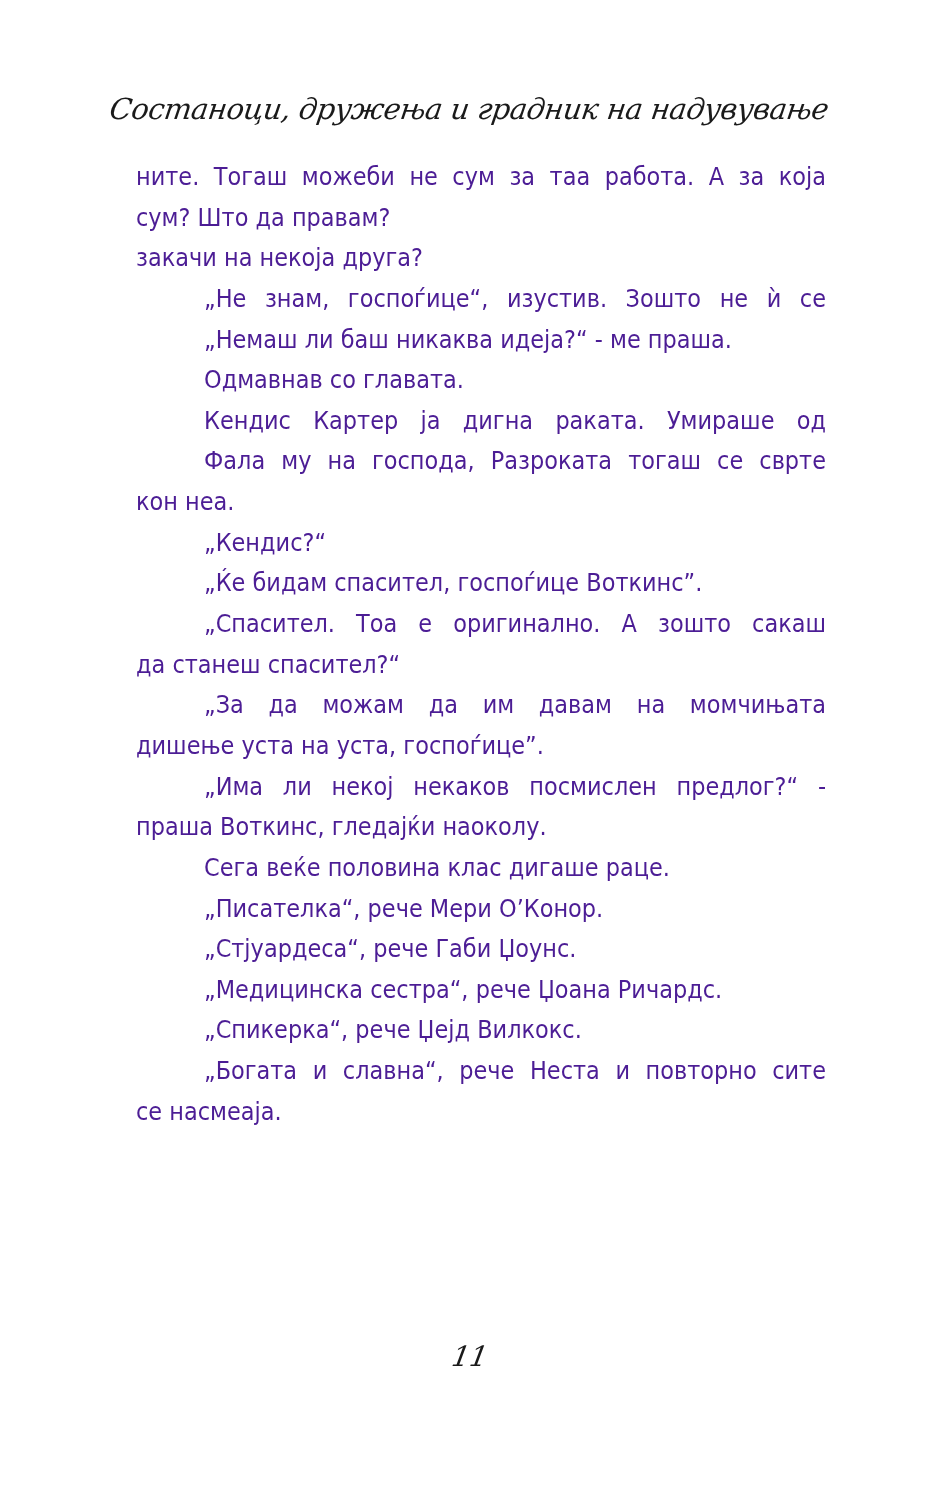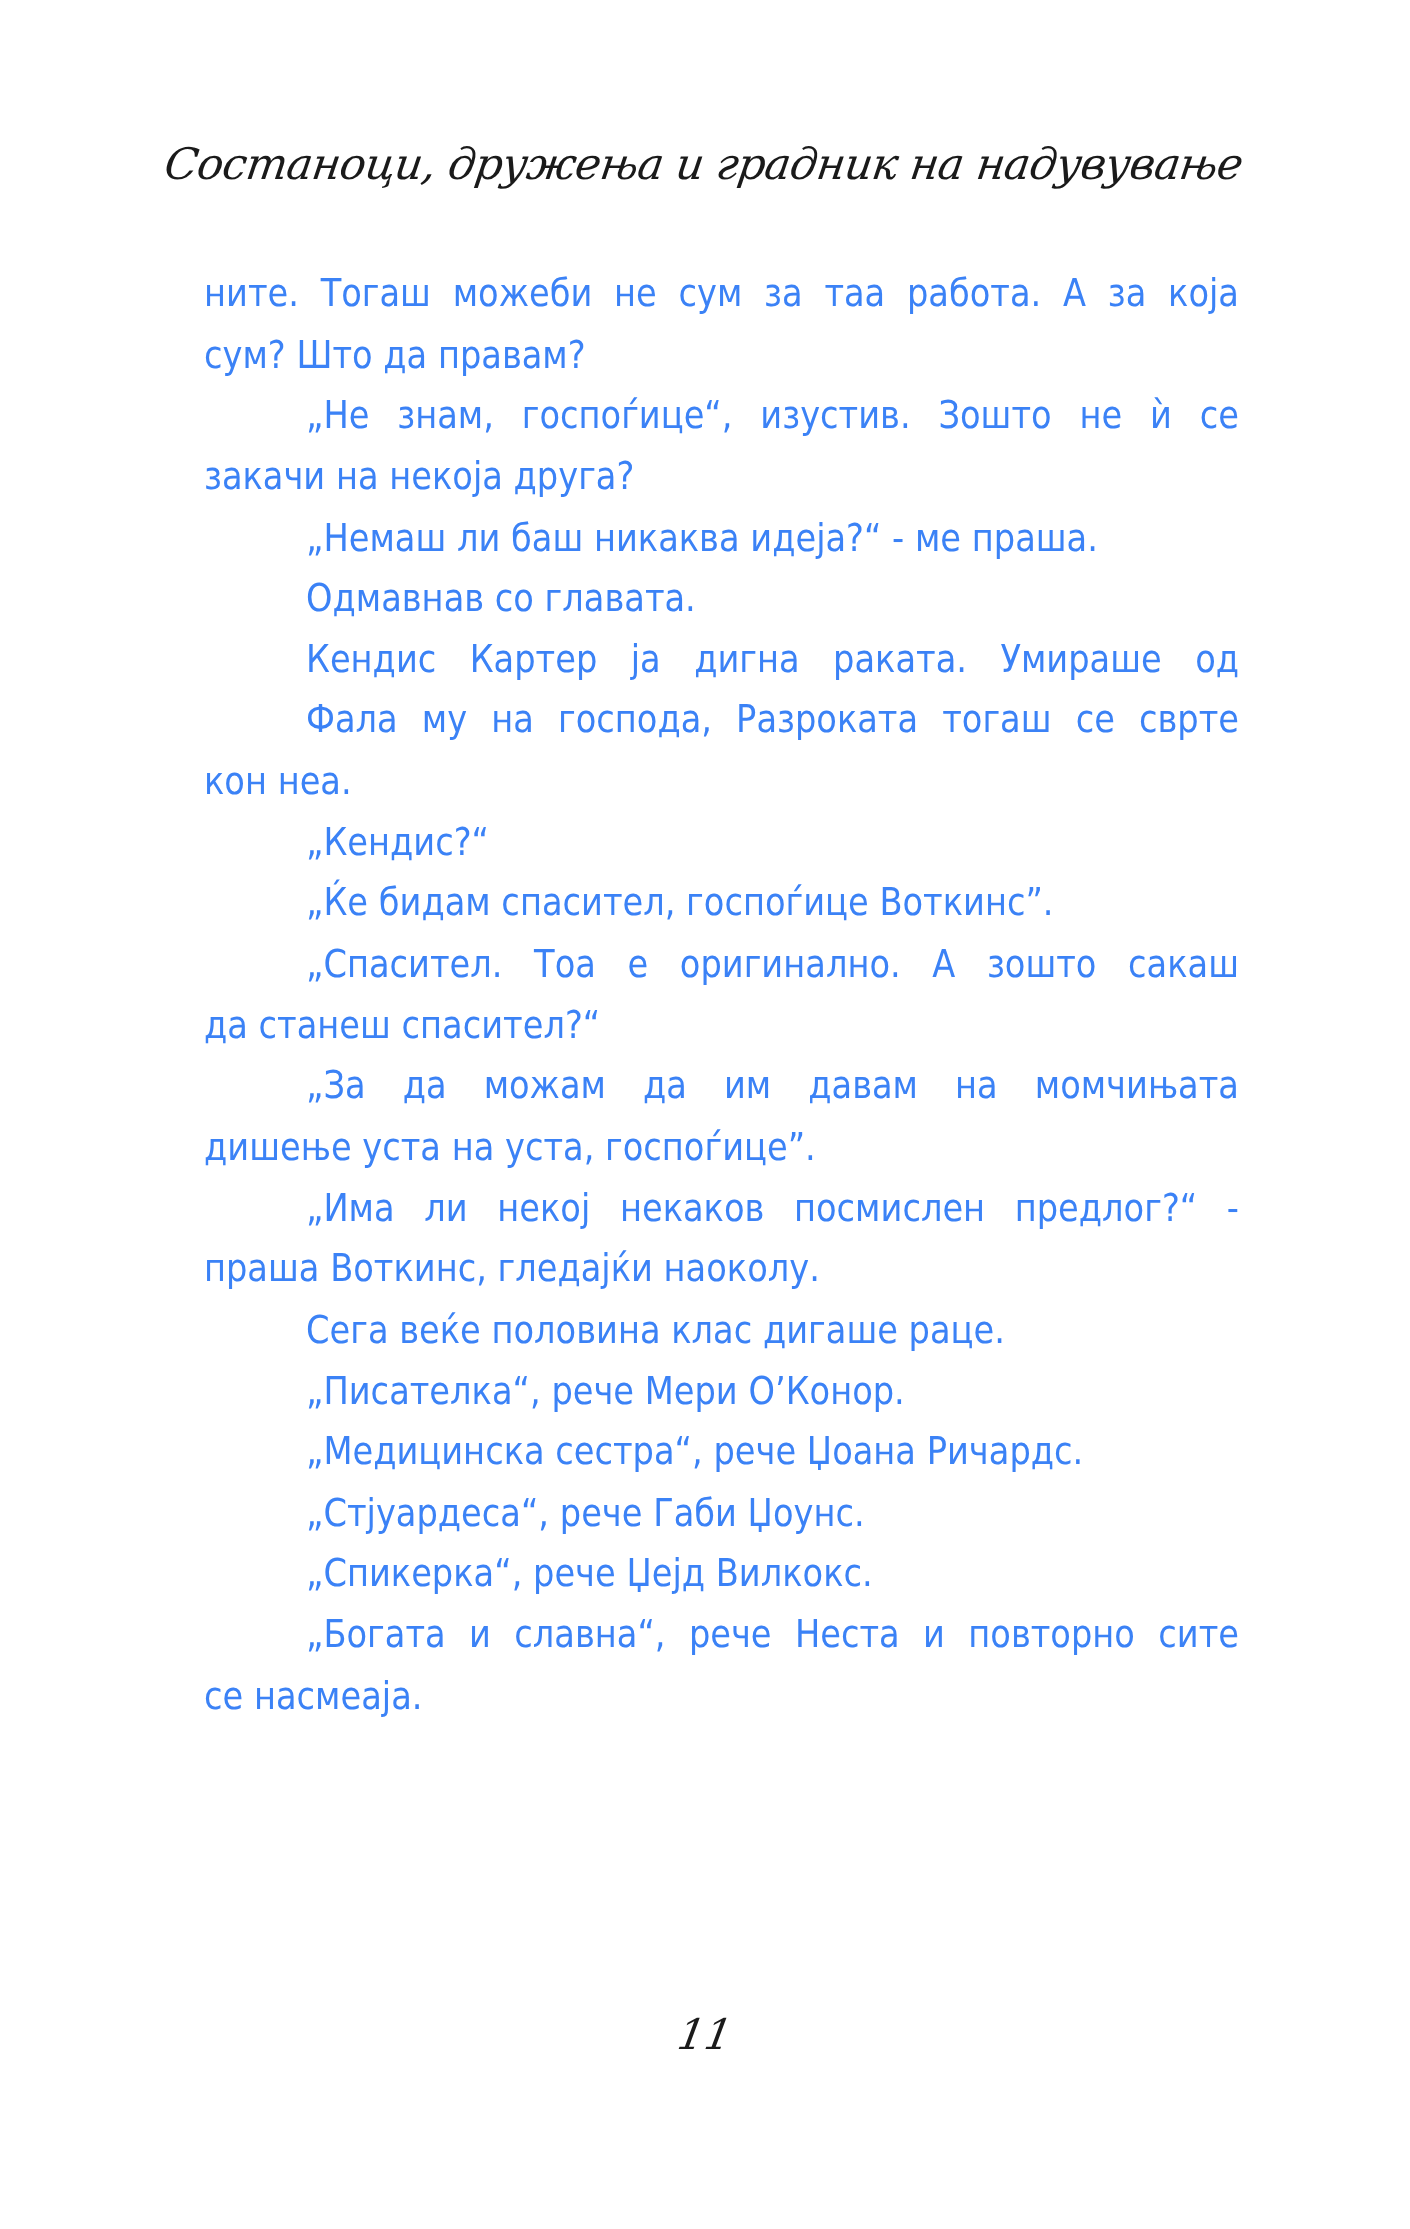--- a/index.html
+++ b/index.html
@@ -29,26 +29,26 @@
       font-style: italic;
       font-size: 29px;
       letter-spacing: -0.5px;
       color: #1a1a1a;
       white-space: nowrap;
       transform: skewX(-8deg);
     }
     .body-text {
       position: absolute;
       left: 136px;
-      top: 176px;
+      top: 156px;
       width: 690px;
       font-family: "DejaVu Sans", sans-serif;
       font-size: 25.5px;
       line-height: 40.65px;
-      color: #3b82f6;
+      color: #4c1d95;
     }
     .line {
       display: block;
       height: 40.65px;
       white-space: nowrap;
       text-align-last: justify;
       text-align: justify;
       transform-origin: left center;
     }
     .line.last {
@@ -87,38 +87,38 @@
   </style>
 </head>
 <body>
 
 <div class="page">
   <div class="running-header">Состаноци, дружења и градник на надувување</div>
 
   <div class="body-text" id="body-text">
       <span class="line"><span class="txt">ните. Тогаш можеби не сум за таа работа. А за која</span></span>
       <span class="line last"><span class="txt">сум? Што да правам?</span></span>
+      <span class="line last"><span class="txt">закачи на некоја друга?</span></span>
       <span class="line indent"><span class="txt">„Не знам, госпоѓице“, изустив. Зошто не ѝ се</span></span>
-      <span class="line last"><span class="txt">закачи на некоја друга?</span></span>
       <span class="line indent last"><span class="txt">„Немаш ли баш никаква идеја?“ - ме праша.</span></span>
       <span class="line indent last"><span class="txt">Одмавнав со главата.</span></span>
       <span class="line indent"><span class="txt">Кендис Картер ја дигна раката. Умираше од</span></span>
       <span class="line indent"><span class="txt">Фала му на господа, Разроката тогаш се сврте</span></span>
       <span class="line last"><span class="txt">кон неа.</span></span>
       <span class="line indent last"><span class="txt">„Кендис?“</span></span>
       <span class="line indent last"><span class="txt">„Ќе бидам спасител, госпоѓице Воткинс”.</span></span>
       <span class="line indent"><span class="txt">„Спасител. Тоа е оригинално. А зошто сакаш</span></span>
       <span class="line last"><span class="txt">да станеш спасител?“</span></span>
       <span class="line indent"><span class="txt">„За да можам да им давам на момчињата</span></span>
       <span class="line last"><span class="txt">дишење уста на уста, госпоѓице”.</span></span>
       <span class="line indent"><span class="txt">„Има ли некој некаков посмислен предлог?“ -</span></span>
       <span class="line last"><span class="txt">праша Воткинс, гледајќи наоколу.</span></span>
       <span class="line indent last"><span class="txt">Сега веќе половина клас дигаше раце.</span></span>
       <span class="line indent last"><span class="txt">„Писателка“, рече Мери О’Конор.</span></span>
+      <span class="line indent last"><span class="txt">„Стјуардеса“, рече Габи Џоунс.</span></span>
       <span class="line indent last"><span class="txt">„Медицинска сестра“, рече Џоана Ричардс.</span></span>
-      <span class="line indent last"><span class="txt">„Стјуардеса“, рече Габи Џоунс.</span></span>
       <span class="line indent last"><span class="txt">„Спикерка“, рече Џејд Вилкокс.</span></span>
       <span class="line indent"><span class="txt">„Богата и славна“, рече Неста и повторно сите</span></span>
       <span class="line last"><span class="txt">се насмеаја.</span></span>
     </div>
 
   <div class="page-number">11</div>
 </div>
 
 </body></html>

